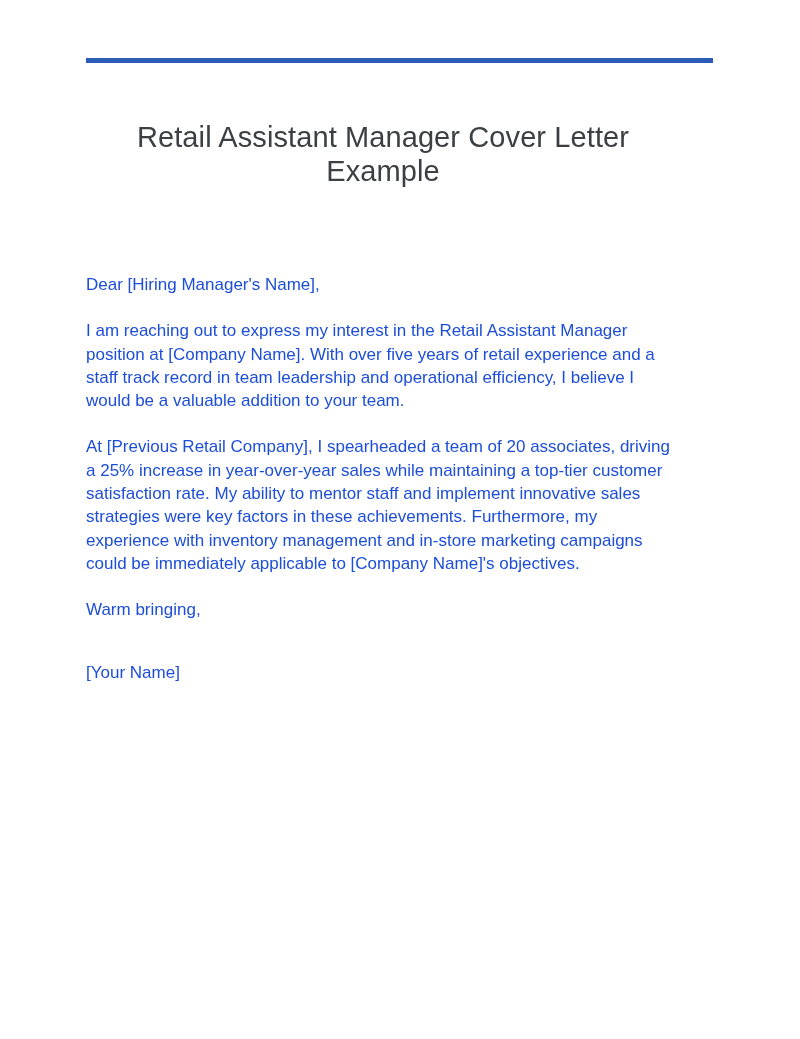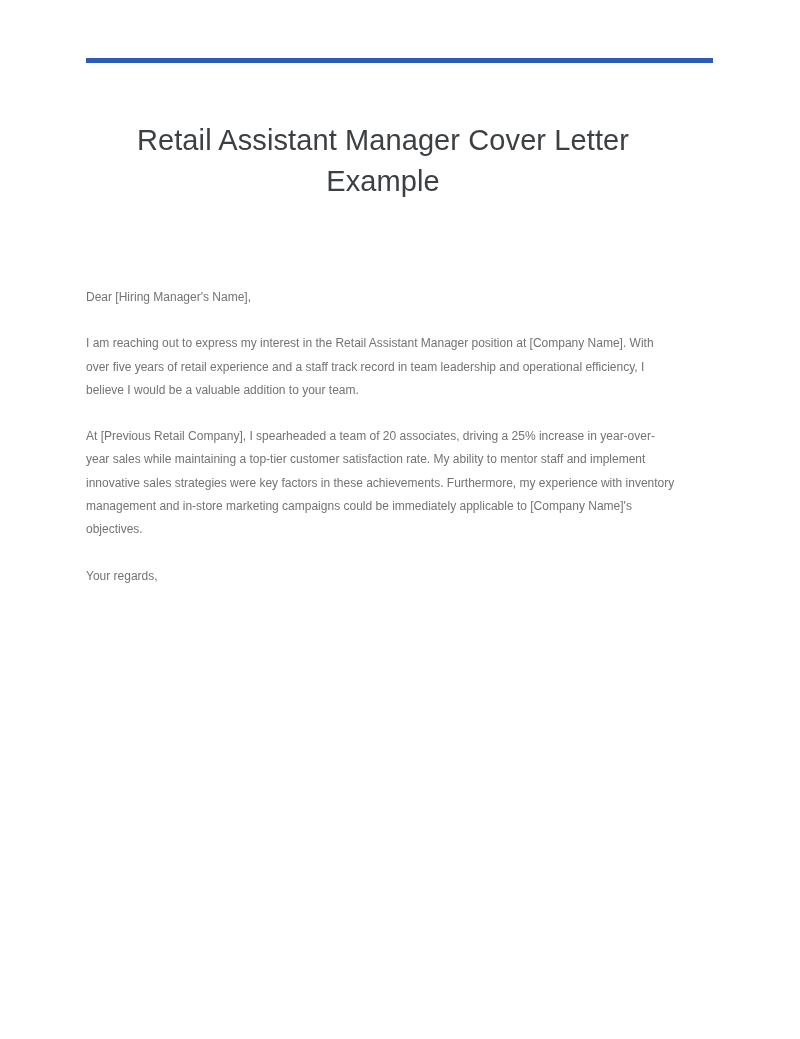--- a/index.html
+++ b/index.html
@@ -36,35 +36,35 @@
   
   .doc-title {
     position: absolute;
     left: 100px;
     top: 101px;
     width: 566px;
     text-align: center;
     font-family: "Liberation Sans", sans-serif;
     font-size: 29px;
     font-weight: 400;
-    line-height: 41px;
+    line-height: 34px;
     color: #3c4043;
     letter-spacing: 0.1px;
   }
 
   
   .letter-body {
     position: absolute;
     left: 86px;
-    top: 286px;
+    top: 273px;
     width: 592px;
     font-family: "Liberation Sans", sans-serif;
-    font-size: 12px;
+    font-size: 17px;
     line-height: 23.3px;
-    color: #737373;
+    color: #1d4ed8;
   }
 
   .letter-body p {
     margin: 0 0 23px 0;
     text-align: left;
   }
 
   .letter-body p:last-child {
     margin-bottom: 0;
   }
@@ -85,18 +85,19 @@
 
   <div class="letter-body">
 
     <p>Dear [Hiring Manager's Name],</p>
 
     <p>I am reaching out to express my interest in the Retail Assistant Manager position at [Company Name]. With over five years of retail experience and a staff track record in team leadership and operational efficiency, I believe I would be a valuable addition to your team.</p>
 
     <p>At [Previous Retail Company], I spearheaded a team of 20 associates, driving a 25% increase in year-over-year sales while maintaining a top-tier customer satisfaction rate. My ability to mentor staff and implement innovative sales strategies were key factors in these achievements. Furthermore, my experience with inventory management and in-store marketing campaigns could be immediately applicable to [Company Name]'s objectives.</p>
 
 
-    <p class="signoff">Your regards,</p>
+    <p class="signoff">Warm bringing,</p>
 
+    <p>[Your Name]</p>
 
   </div>
 
 </div>
 
 </body></html>

